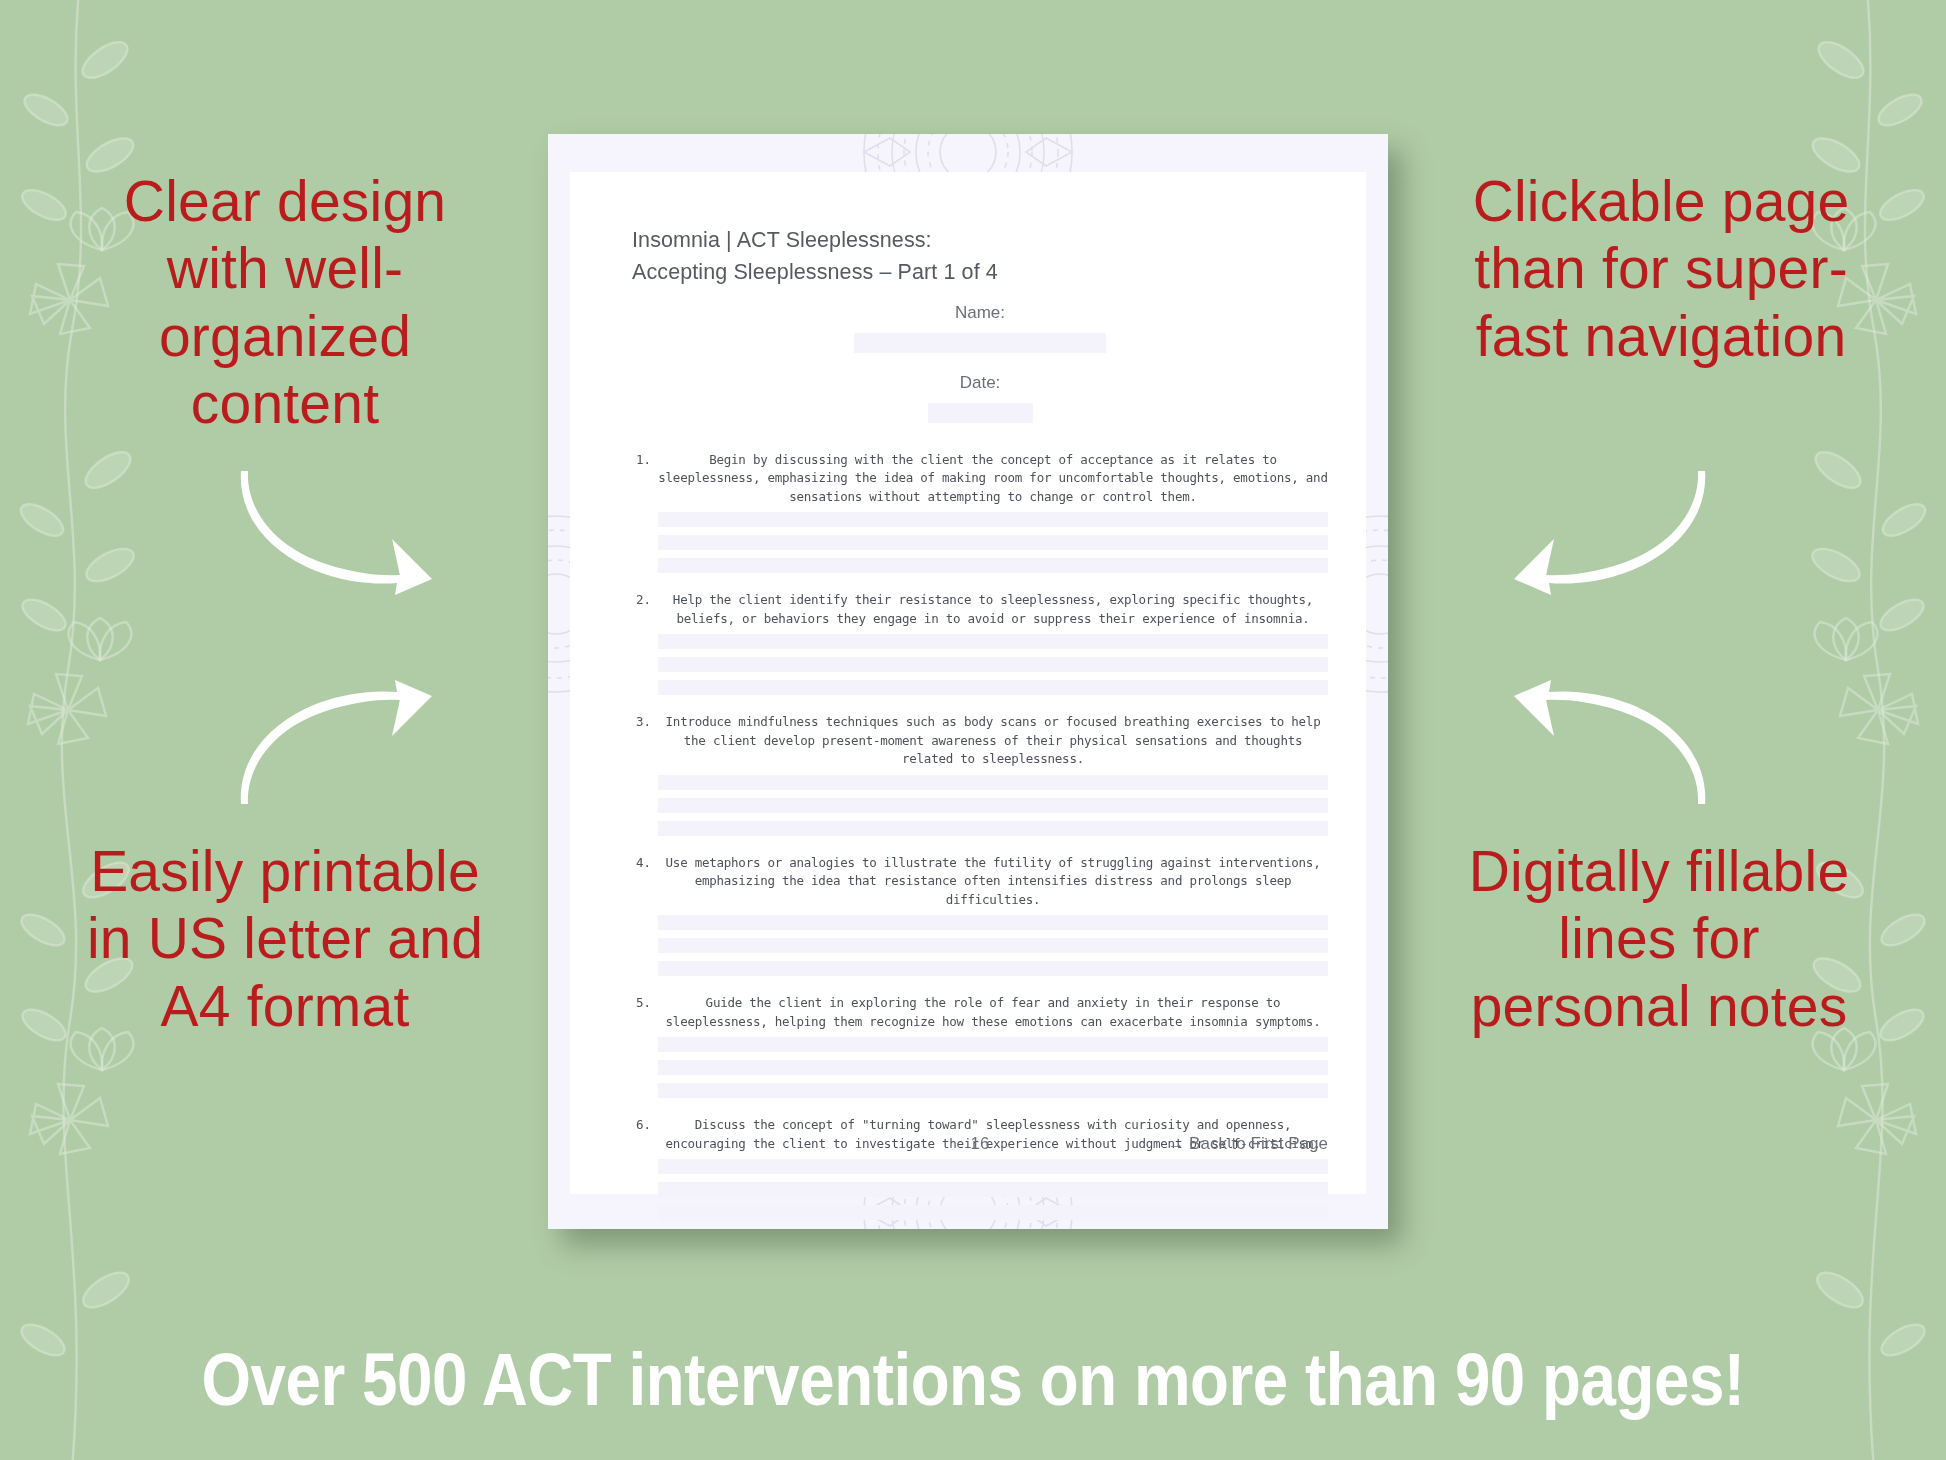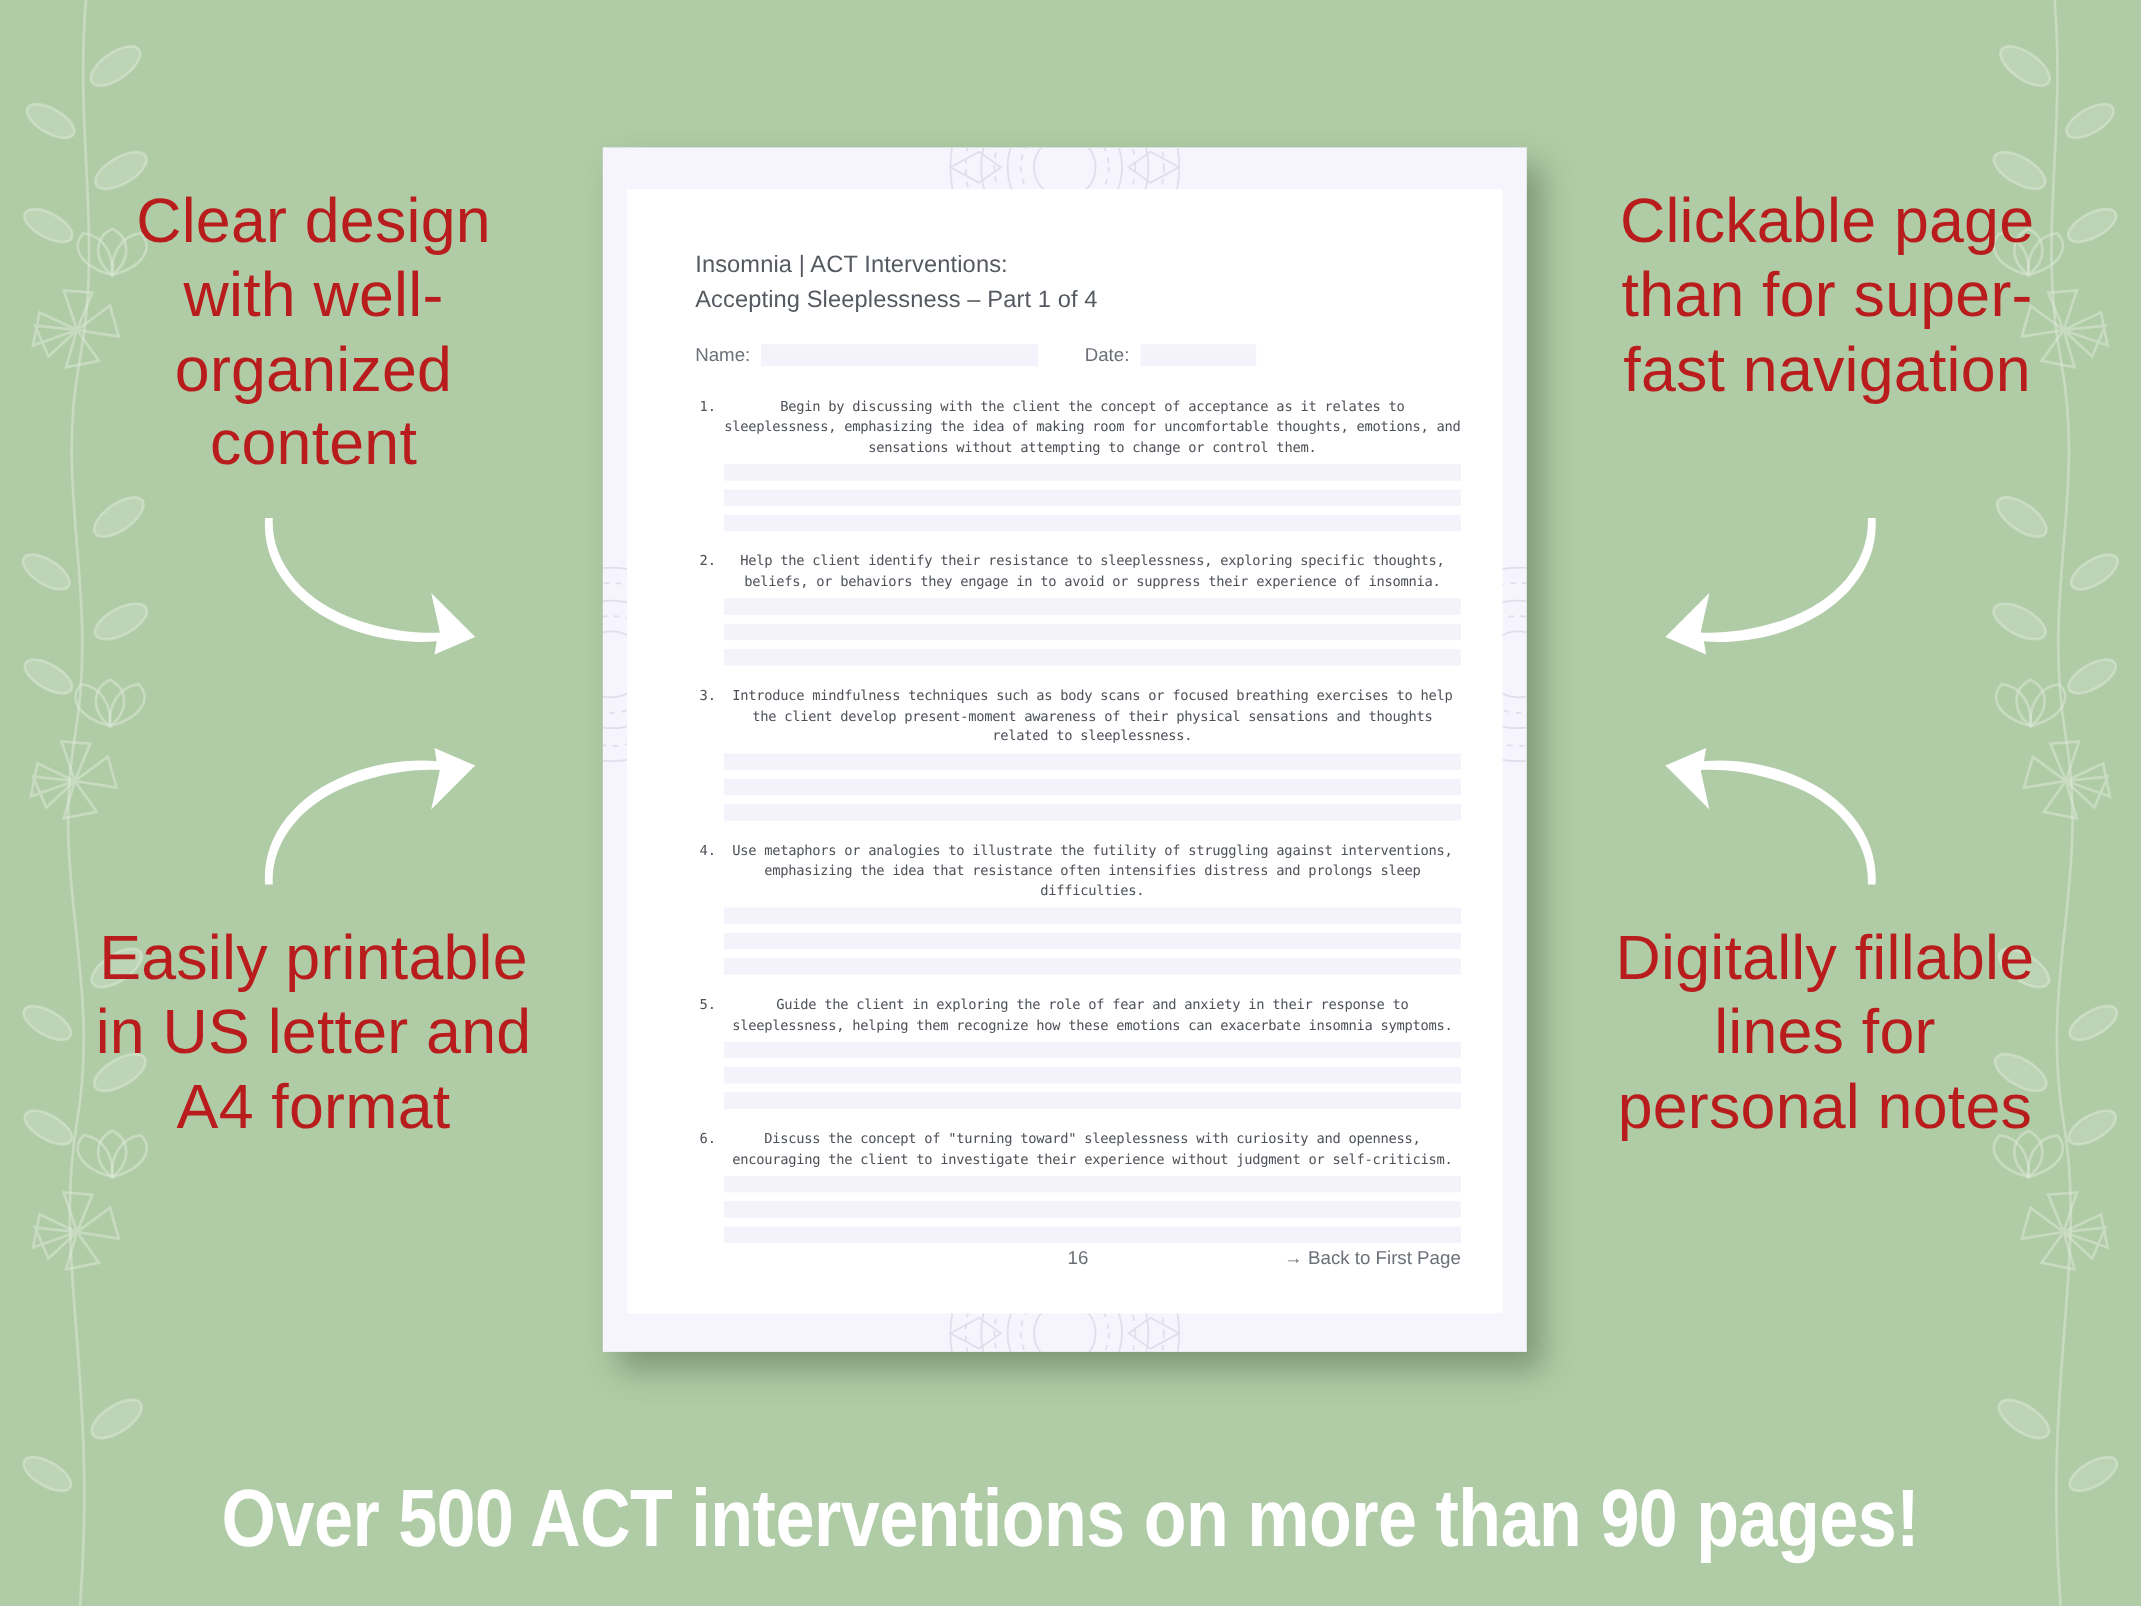--- a/index.html
+++ b/index.html
@@ -103,22 +103,23 @@
     color: #555a60;
     font-size: 21.5px;
     font-weight: 400;
     line-height: 1.5;
     letter-spacing: 0.1px;
   }
 
   .namedate {
     display: flex;
     align-items: center;
-    margin-top: 24px;
+    margin-top: 14px;
     gap: 10px;
+    flex-direction: column;
   }
   .nd-label {
     color: #6b7078;
     font-size: 17px;
   }
   .nd-field {
     background: #f4f2fb;
     height: 20px;
   }
   .nd-name  { width: 252px; }
@@ -389,21 +390,21 @@
         <path d="M-88 0 L-62 16 L-40 0 L-62 -16 Z"></path>
         <path d="M-62 62 L-46 86 L-26 64 L-46 44 Z"></path>
         <path d="M-62 -62 L-46 -86 L-26 -64 L-46 -44 Z"></path>
       </g>
     </svg>
   </div>
 
   <div class="page-inner">
 
     <div class="doc-body">
-      <div class="doc-title-line">Insomnia | ACT Interventions:</div>
+      <div class="doc-title-line">Insomnia | ACT Sleeplessness:</div>
       <div class="doc-title-line">Accepting Sleeplessness – Part 1 of 4</div>
 
       <div class="namedate">
         <span class="nd-label">Name:</span>
         <span class="nd-field nd-name"></span>
         <span class="nd-gap"></span>
         <span class="nd-label">Date:</span>
         <span class="nd-field nd-date"></span>
       </div>
 

